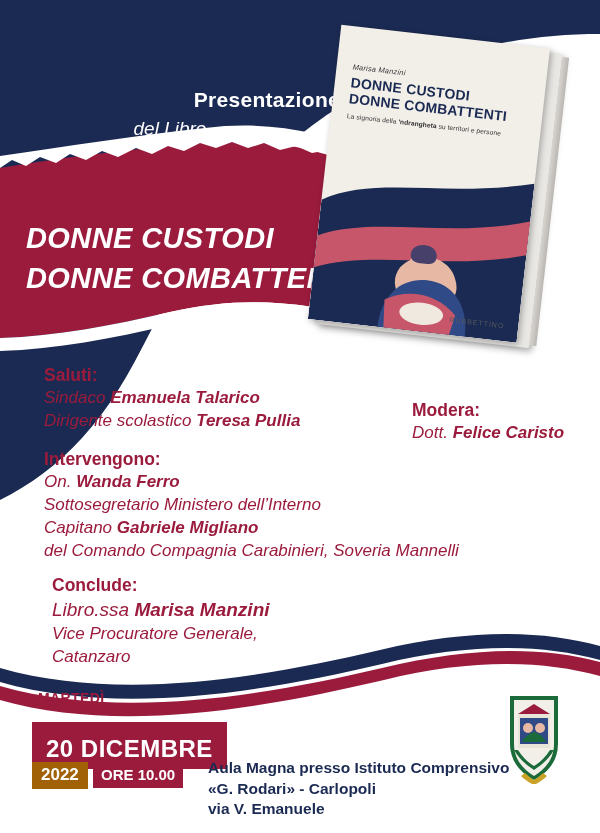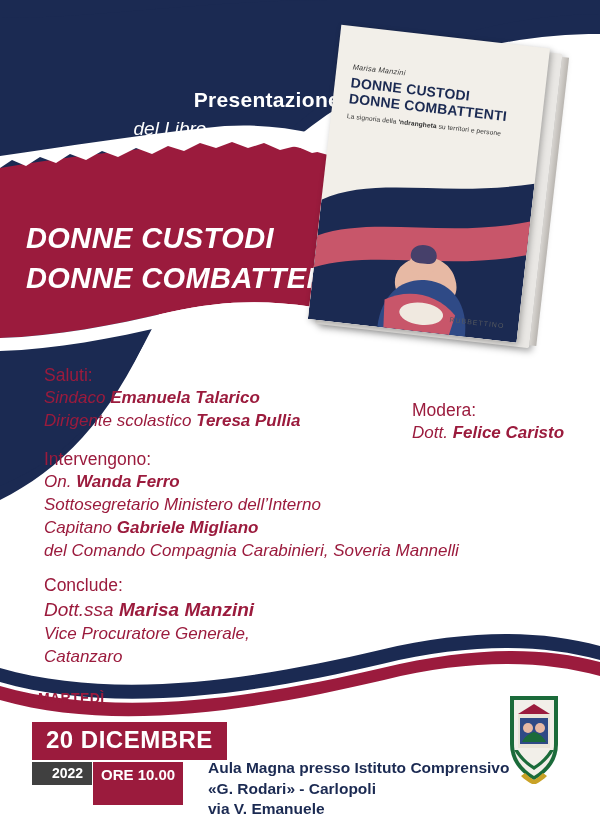--- a/index.html
+++ b/index.html
@@ -143,72 +143,72 @@
 
   
   .prog {
     position: absolute;
     color: #9b1b3d;
     font-size: 17px;
     line-height: 1.34;
     white-space: nowrap;
   }
   .prog .hdr {
-    font-weight: normal;
+    font-weight: bold;
     font-size: 17.5px;
   }
   .prog .it { font-style: italic; }
   .prog .itb { font-style: italic; font-weight: bold; }
 
   #saluti { left: 44px; top: 364px; }
   #modera { left: 412px; top: 399px; }
   #intervengono { left: 44px; top: 448px; }
-  #conclude { left: 44px; top: 574px; }
+  #conclude { left: 52px; top: 574px; }
   #conclude .big { font-size: 19px; }
 
   
   .martedi {
     position: absolute;
     left: 38px;
     top: 690px;
     color: #9b1b3d;
     font-weight: bold;
     font-size: 14px;
     letter-spacing: 0.4px;
   }
   .date-box {
     position: absolute;
     left: 32px;
     top: 722px;
     background: #9b1b3d;
     color: #ffffff;
     font-weight: bold;
     font-size: 24px;
-    padding: 4px 14px 6px 14px;
+    padding: 13px 14px 6px 14px;
     letter-spacing: 0.5px;
   }
   .year-box {
     position: absolute;
     left: 32px;
     top: 762px;
-    background: #404040;
-    color: #ffffff;
-    font-weight: bold;
-    font-size: 14px;
-    padding: 3px 9px 4px 20px;
+    background: #a16207;
+    color: #ffffff;
+    font-weight: bold;
+    font-size: 17px;
+    padding: 3px 9px 4px 9px;
   }
   .ore-box {
     position: absolute;
     left: 93px;
     top: 762px;
     background: #9b1b3d;
     color: #ffffff;
     font-weight: bold;
     font-size: 15px;
-    padding: 4px 8px 22px 8px;
+    padding: 4px 8px 5px 8px;
   }
   .venue {
     position: absolute;
     left: 208px;
     top: 758px;
     color: #1b2a52;
     font-weight: bold;
     font-size: 15.5px;
     line-height: 1.33;
     white-space: nowrap;
@@ -328,21 +328,21 @@
     <div class="it">Sottosegretario Ministero dell’Interno</div>
     <div>
       <span class="it">Capitano </span><span class="itb">Gabriele Migliano</span>
     </div>
     <div class="it">del Comando Compagnia Carabinieri, Soveria Mannelli</div>
   </div>
 
   <div class="prog" id="conclude">
     <div class="hdr">Conclude:</div>
     <div class="big">
-      <span class="it">Dott.ssa </span><span class="itb">Marisa Manzini</span>
+      <span class="it">Libro.ssa </span><span class="itb">Marisa Manzini</span>
     </div>
     <div class="it">Vice Procuratore Generale,</div>
     <div class="it">Catanzaro</div>
   </div>
 
   <div class="martedi">MARTEDÌ</div>
   <div class="date-box">20 DICEMBRE</div>
   <div class="year-box">2022</div>
   <div class="ore-box">ORE 10.00</div>
 

